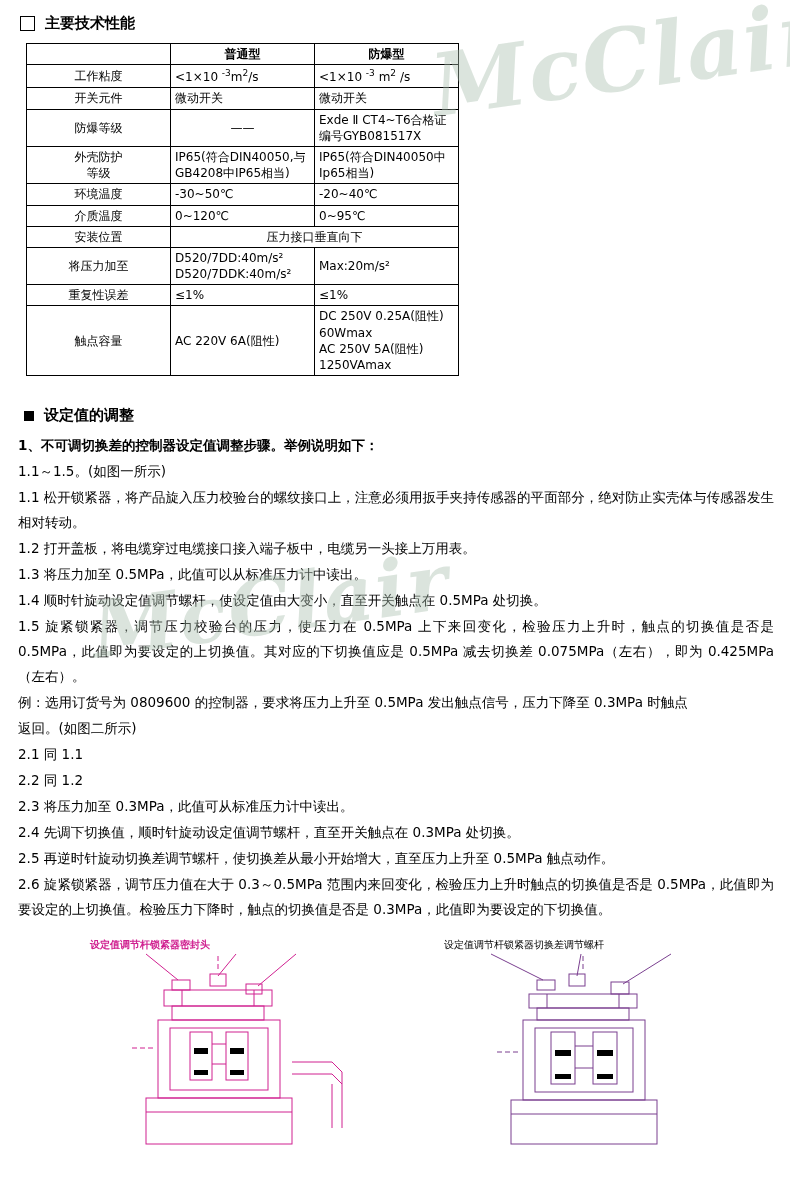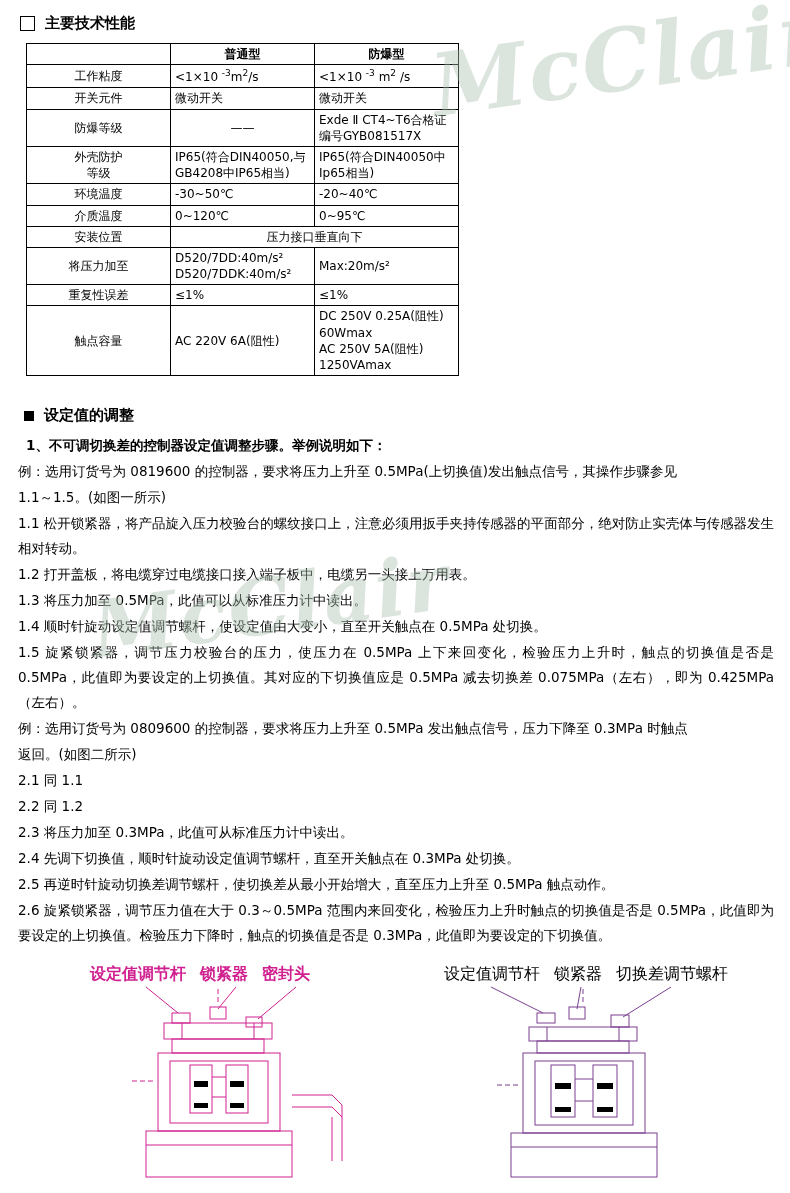--- a/index.html
+++ b/index.html
@@ -97,21 +97,21 @@
     font-weight: bold;
     white-space: nowrap;
   }
   td.cell { width: 146px; }
   td.center { text-align: center; }
   .sup { font-size: 9px; vertical-align: super; }
 
   
   .bold-line {
     font-weight: bold;
-    margin: 9px 0 2px 10px;
+    margin: 9px 0 2px 2px;
     font-size: 13.5px;
     line-height: 1.7;
   }
   p.para {
     margin: 1px 0 1px 2px;
     line-height: 1.85;
     font-size: 13.5px;
     text-align: justify;
   }
 
@@ -122,24 +122,24 @@
     height: 290px;
   }
   .fig {
     position: absolute;
     top: 0;
   }
   .fig-left { left: 60px; width: 320px; }
   .fig-right { left: 420px; width: 330px; }
   .fig-labels {
     color: #d02090;
-    font-size: 16px;
+    font-size: 10px;
     font-weight: bold;
     display: flex;
-    gap: 14px;
+    gap: 0;
     margin-left: 14px;
     white-space: nowrap;
   }
   .fig-right .fig-labels { color: #000; margin-left: 8px; font-weight: normal; }
   .fig-svg { display: block; margin: 0 auto; }
 </style>
 </head>
 <body>
 
 <div class="watermark">
@@ -220,21 +220,20 @@
     </tr>
   </tbody>
     </table>
 
   <div class="sec-head second">
     <span class="sec-marker filled"></span>
     <span>设定值的调整</span>
   </div>
 
   <div class="bold-line">1、不可调切换差的控制器设定值调整步骤。举例说明如下：</div>
-  <p class="para">例：选用订货号为 0819600 的控制器，要求将压力上升至 0.5MPa(上切换值)发出触点信号，其操作步骤参见</p>
   <p class="para">1.1～1.5。(如图一所示)</p>
   <p class="para">1.1  松开锁紧器，将产品旋入压力校验台的螺纹接口上，注意必须用扳手夹持传感器的平面部分，绝对防止实壳体与传感器发生相对转动。</p>
   <p class="para">1.2  打开盖板，将电缆穿过电缆接口接入端子板中，电缆另一头接上万用表。</p>
   <p class="para">1.3  将压力加至 0.5MPa，此值可以从标准压力计中读出。</p>
   <p class="para">1.4  顺时针旋动设定值调节螺杆，使设定值由大变小，直至开关触点在 0.5MPa 处切换。</p>
   <p class="para">1.5  旋紧锁紧器，调节压力校验台的压力，使压力在 0.5MPa 上下来回变化，检验压力上升时，触点的切换值是否是 0.5MPa，此值即为要设定的上切换值。其对应的下切换值应是 0.5MPa 减去切换差 0.075MPa（左右），即为 0.425MPa（左右）。</p>
 
   <p class="para">例：选用订货号为 0809600 的控制器，要求将压力上升至 0.5MPa 发出触点信号，压力下降至 0.3MPa 时触点</p>
   <p class="para">返回。(如图二所示)</p>
   <p class="para">2.1  同 1.1</p>

